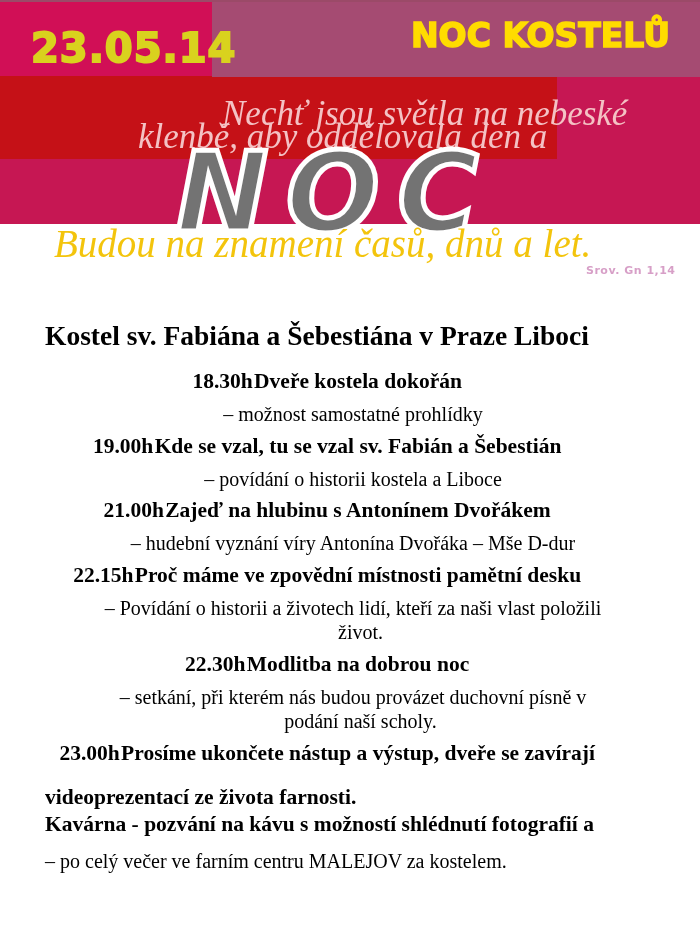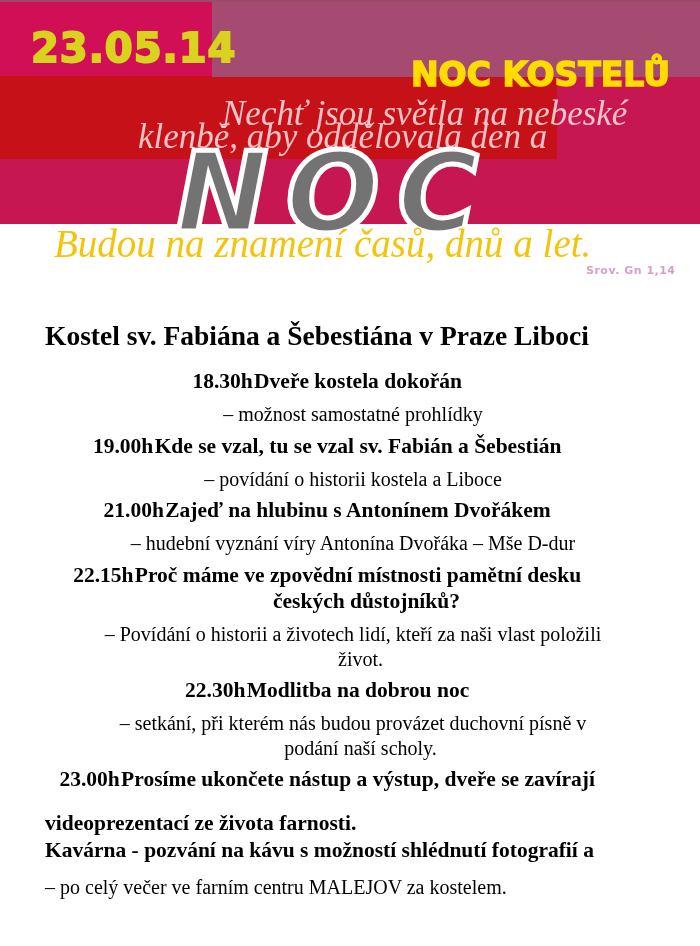--- a/index.html
+++ b/index.html
@@ -18,21 +18,21 @@
   .b-maroon        {left:209px;top:189;width:347px;height:38px; background:var(--c-maroon,#9e2e31);}
   .b-magenta       {left:556px;top:189;width:144px;height:38px; background:var(--c-magenta_band,#b2159b);}
   .b-crimson-bottom{left:0;   top:227;width:212px;height:76px; background:var(--c-crimson_bottom,#d10f56);}
   .b-mauve         {left:212px;top:226;width:488px;height:77px; background:var(--c-mauve,#a54b72);}
   .b-edge          {left:0;   top:303;width:700px;height:2px;  background:#9b4a68;}
 
   .display{font-family:"DejaVu Sans","Liberation Sans",sans-serif;font-weight:bold;line-height:1;}
   .date{position:absolute;left:31px;top:28px;font-size:40px;letter-spacing:1px;
         color:var(--c-date_text,#d9d21e);-webkit-text-stroke:2px var(--c-date_text,#d9d21e);}
   .brand{position:absolute;right:30px;top:19px;font-size:33px;
-        color:var(--c-brand_text,#ffdc00);margin-top:39px;-webkit-text-stroke:1.5px var(--c-brand_text,#ffdc00);}
+        color:var(--c-brand_text,#ffdc00);-webkit-text-stroke:1.5px var(--c-brand_text,#ffdc00);}
   .noc{position:absolute;left:176px;top:138px;font-size:110px;letter-spacing:18px;
         color:#737373;font-style:italic;-webkit-text-stroke:5px #ffffff;}
   .quote{position:absolute;font-style:italic;line-height:1;color:var(--c-quote_pink,#f4c2c4);}
   .q1{left:222px;top:96px;font-size:35px;}
   .q2{left:138px;top:119px;font-size:35px;}
   .q3{left:54px;top:224px;font-size:39px;color:var(--c-quote_gold,#f3c40c);text-align:center;}
   .citation{position:absolute;left:586px;top:264px;font-family:"DejaVu Sans","Liberation Sans",sans-serif;
         font-weight:bold;font-size:11px;letter-spacing:0.5px;color:var(--c-citation_text,#d79fc7);}
 
   
@@ -90,21 +90,20 @@
     </div>
 
 
     <div class="item">
       <div class="item-head"><span class="item-time">21.00h</span><span>Zajeď na hlubinu s Antonínem Dvořákem</span></div>
       <div class="item-desc">– hudební vyznání víry Antonína Dvořáka – Mše D-dur</div>
     </div>
 
     <div class="item">
       <div class="item-head"><span class="item-time">22.15h</span><span>Proč máme ve zpovědní místnosti pamětní desku</span></div>
-      <div class="item-head2">českých důstojníků?</div>
       <div class="item-desc">– Povídání o historii a životech lidí, kteří za naši vlast položili život.</div>
     </div>
 
     <div class="item">
       <div class="item-head"><span class="item-time">22.30h</span><span>Modlitba na dobrou noc</span></div>
       <div class="item-desc">– setkání, při kterém nás budou provázet duchovní písně v podání naší scholy.</div>
     </div>
 
     <div class="item">
       <div class="item-head"><span class="item-time">23.00h</span><span>Prosíme ukončete nástup a výstup, dveře se zavírají</span></div>

